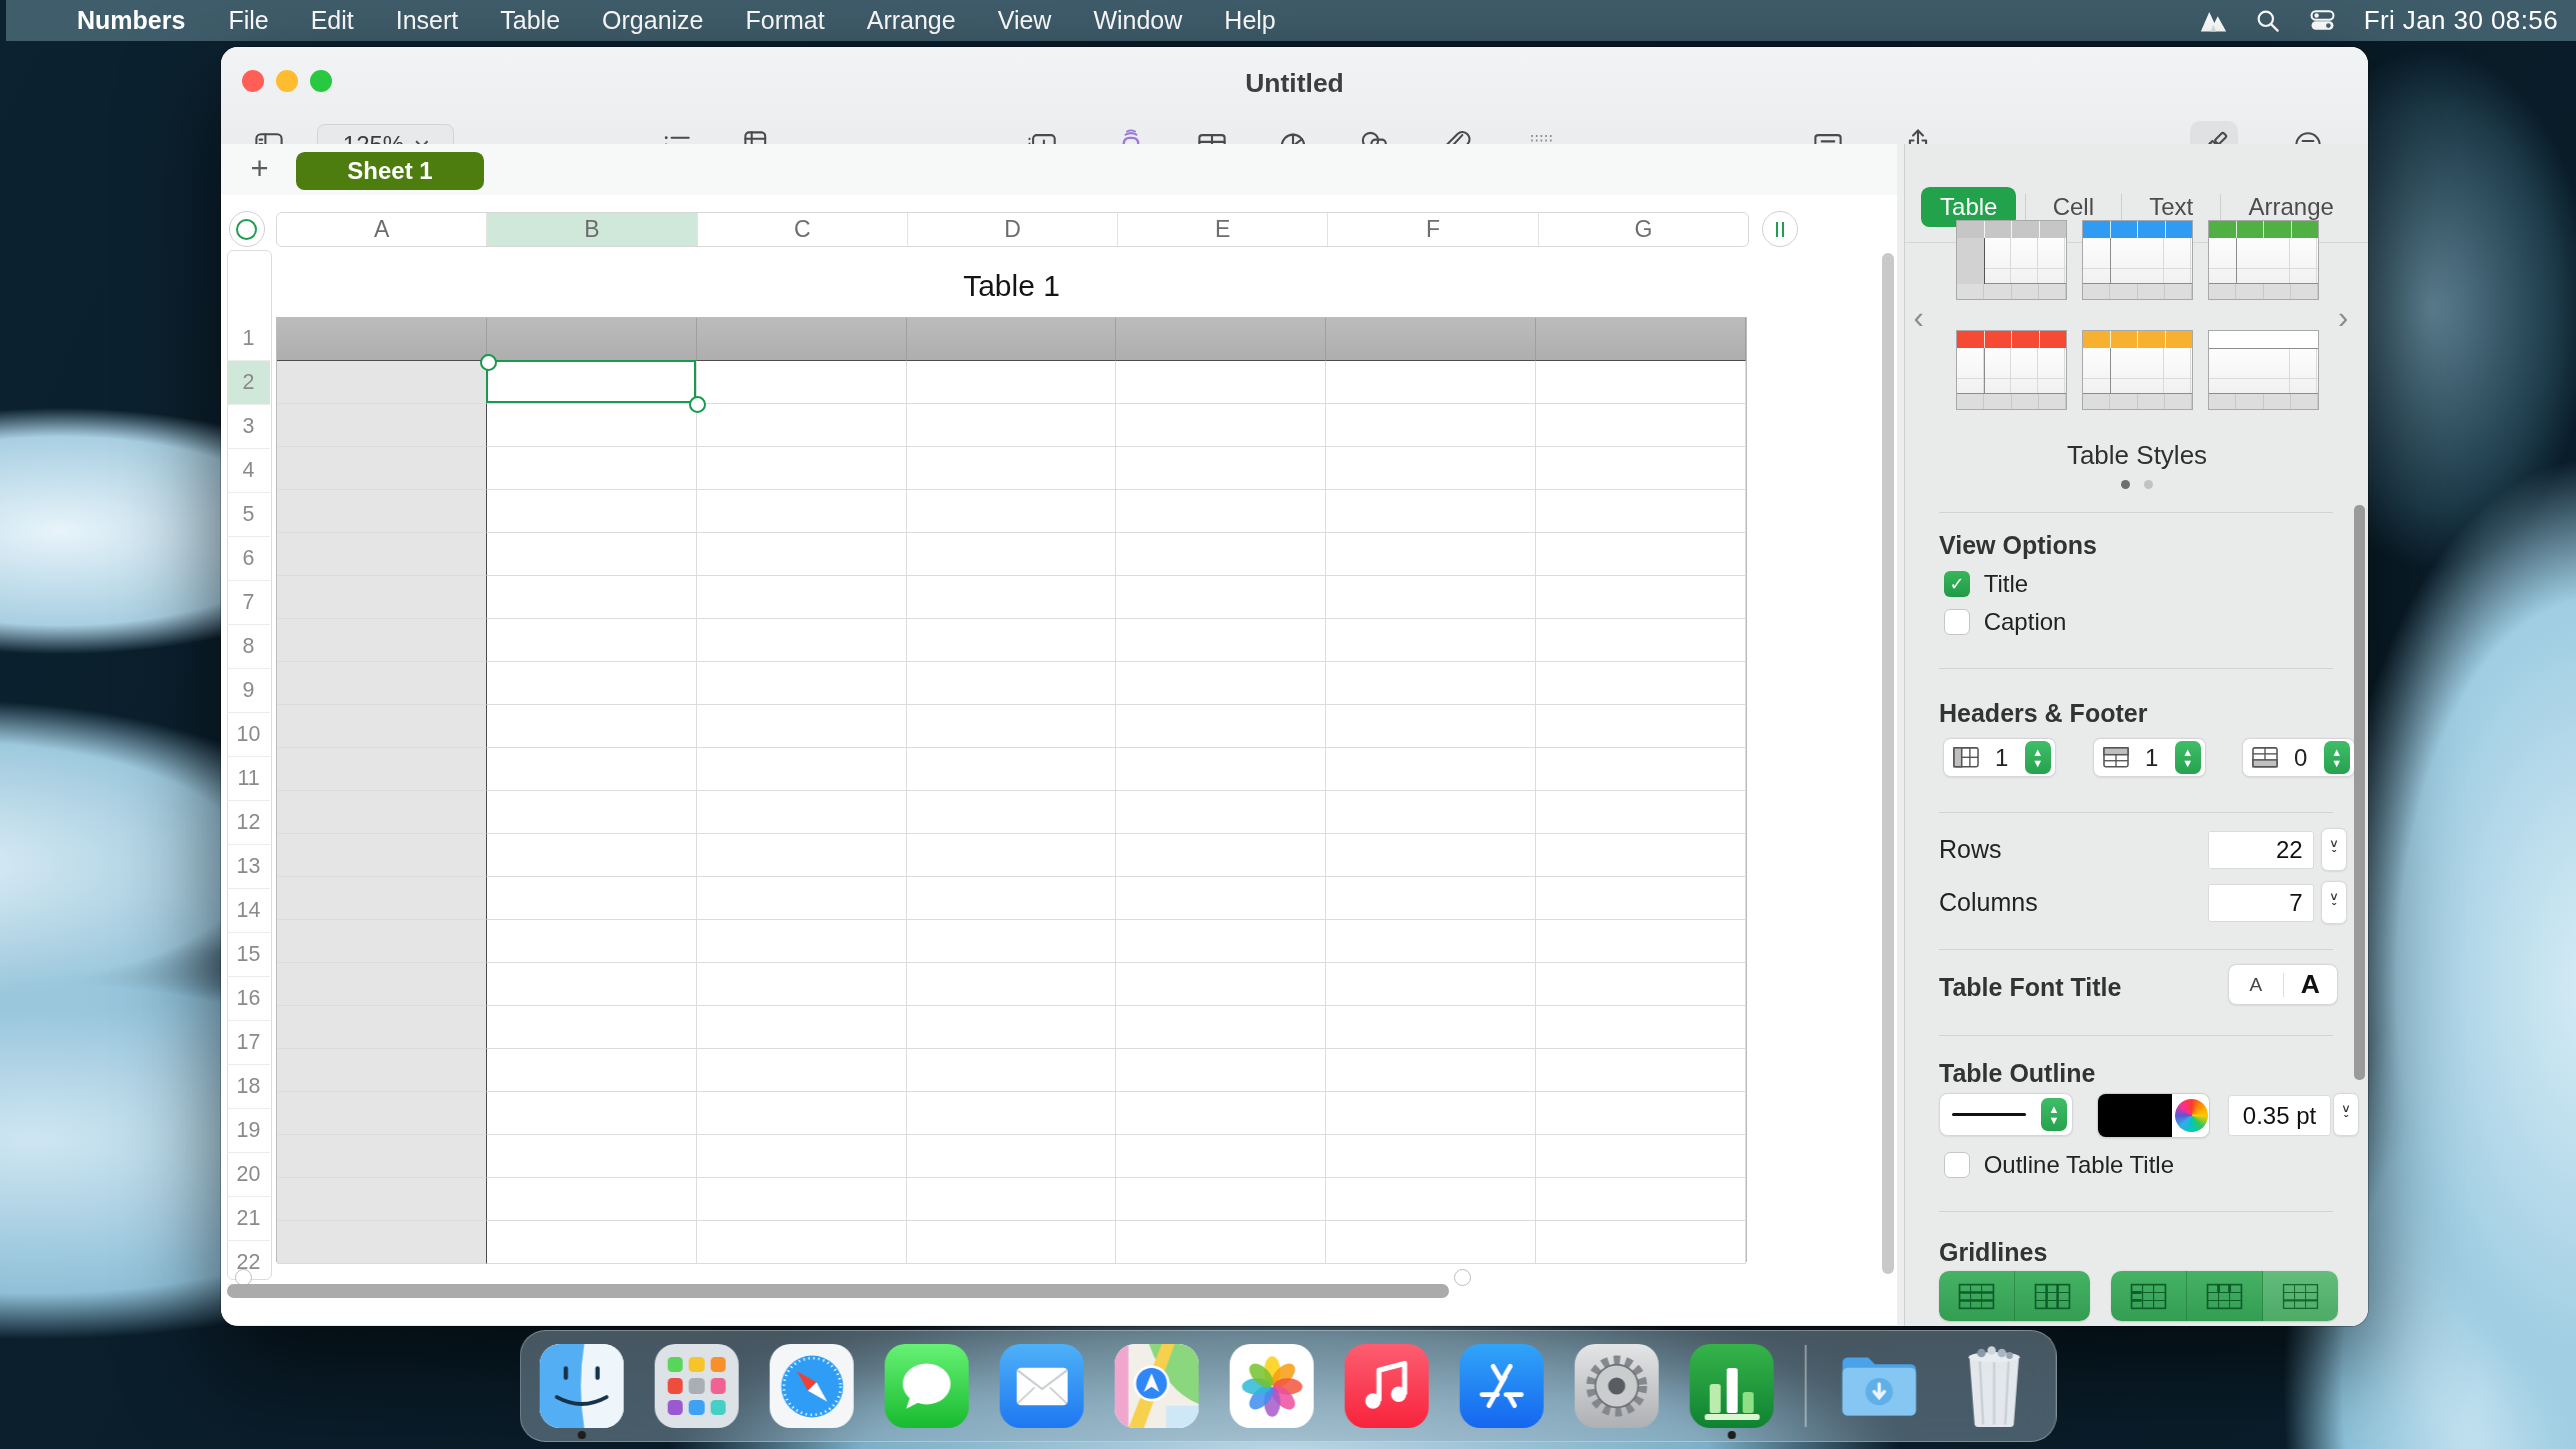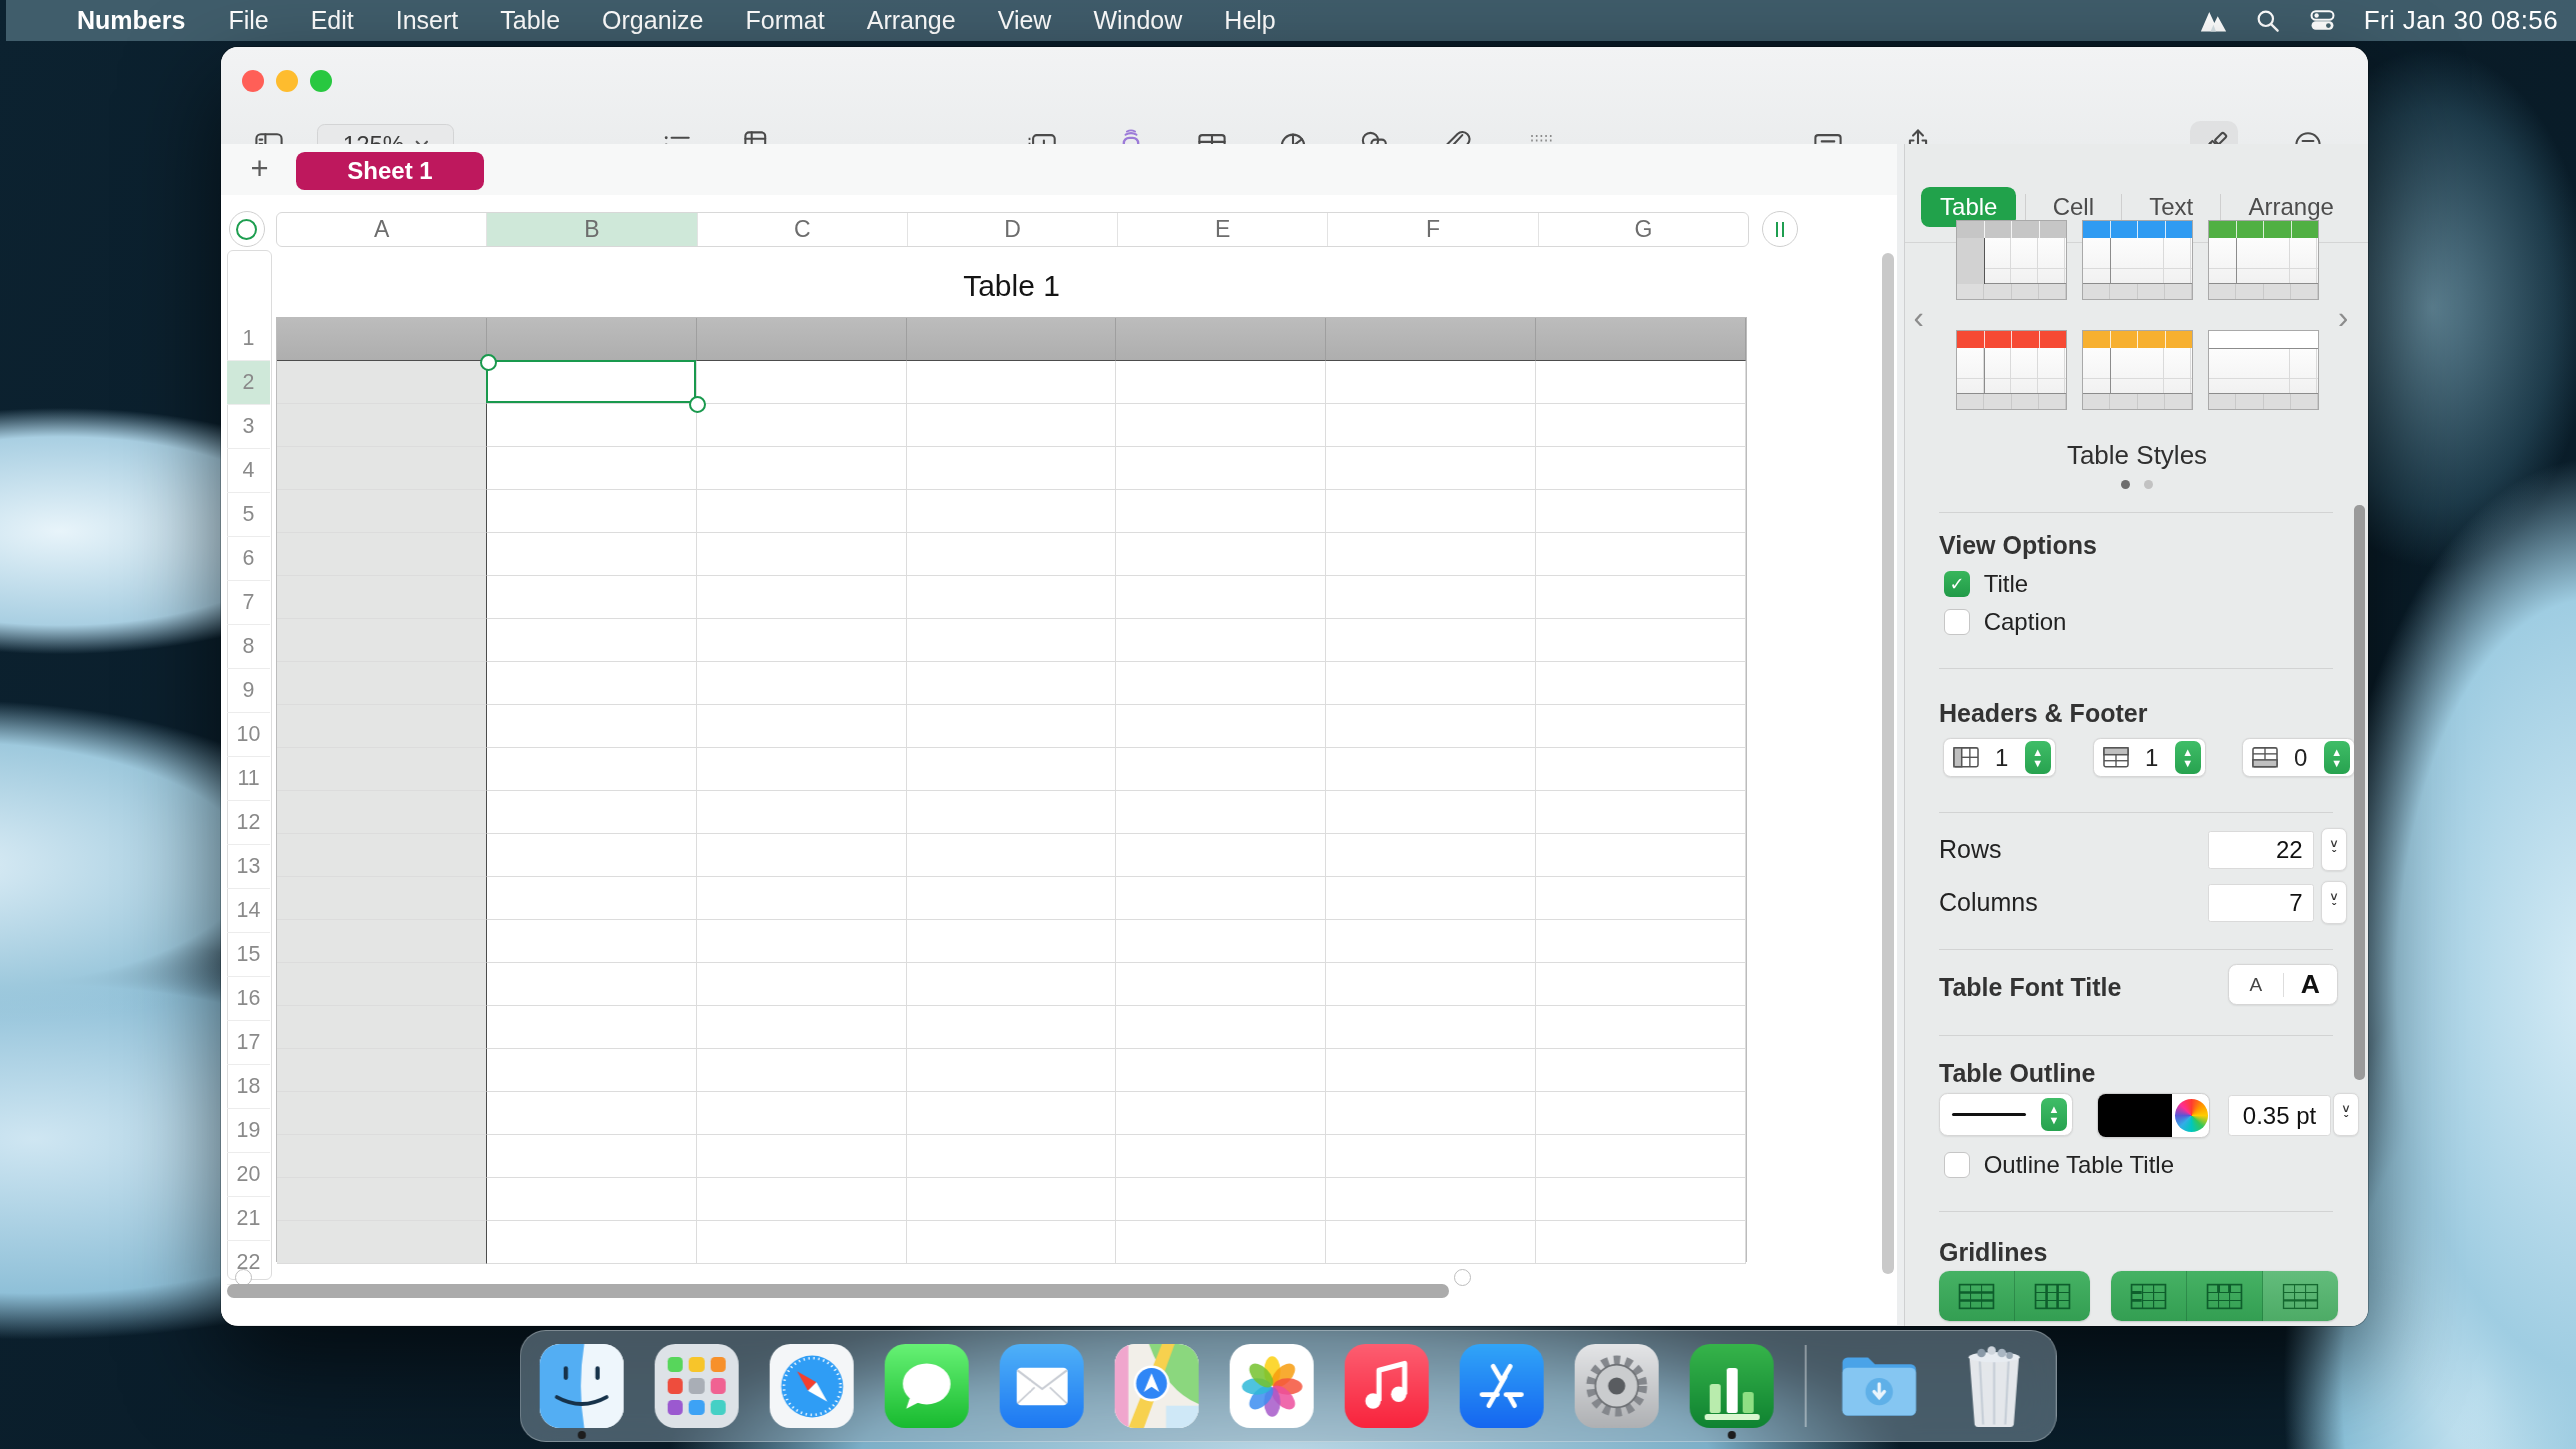--- a/index.html
+++ b/index.html
@@ -182,20 +182,21 @@
       </span>
       <span class="clock">Fri Jan 30  08:56</span>
     </span>
   </div>
 
   <div id="window">
     <div id="titlebar">
       <span class="tl" style="left:20.6px;background:#ff5f57;"></span>
       <span class="tl" style="left:55px;background:#febc2e;"></span>
       <span class="tl" style="left:89px;background:#28c840;"></span>
+      <div id="win-title">Untitled</div>
       <div class="tbtn" style="left:24px;">
           <span>
             <svg width="36" height="36" viewBox="0 0 40 40">
               <rect x="6" y="8" width="28" height="25" rx="5" stroke="#4a4a4a" stroke-width="2.3" fill="none" stroke-linecap="round" stroke-linejoin="round"></rect>
               <line x1="16" y1="8" x2="16" y2="33" stroke="#4a4a4a" stroke-width="2.3" fill="none" stroke-linecap="round" stroke-linejoin="round"></line>
               <line x1="9.5" y1="14" x2="12.5" y2="14" stroke="#4a4a4a" stroke-width="2.3" fill="none" stroke-linecap="round" stroke-linejoin="round"></line>
               <line x1="9.5" y1="19" x2="12.5" y2="19" stroke="#4a4a4a" stroke-width="2.3" fill="none" stroke-linecap="round" stroke-linejoin="round"></line>
             </svg>
           </span>
         </div>
@@ -304,21 +305,21 @@
               <line x1="14" y1="15.5" x2="26" y2="15.5" stroke="#4a4a4a" stroke-width="2.3" fill="none" stroke-linecap="round" stroke-linejoin="round"></line>
               <line x1="13" y1="20" x2="27" y2="20" stroke="#4a4a4a" stroke-width="2.3" fill="none" stroke-linecap="round" stroke-linejoin="round"></line>
               <line x1="14" y1="24.5" x2="26" y2="24.5" stroke="#4a4a4a" stroke-width="2.3" fill="none" stroke-linecap="round" stroke-linejoin="round"></line>
             </svg>
           </div>
         </div>
     </div>
 
     <div id="sheetbar">
       <div id="add-sheet">+</div>
-      <div class="sheet-tab" style="background:#be185d;">Sheet 1</div>
+      <div class="sheet-tab" style="background:#4d7c0f;">Sheet 1</div>
     </div>
 
     <div id="canvas">
       <div id="tbl-handle">
           <i></i>
         </div>
       <div id="colheader">
           <div class="colseg">A</div>
           <div class="colseg sel">B</div>
           <div class="colseg">C</div>

